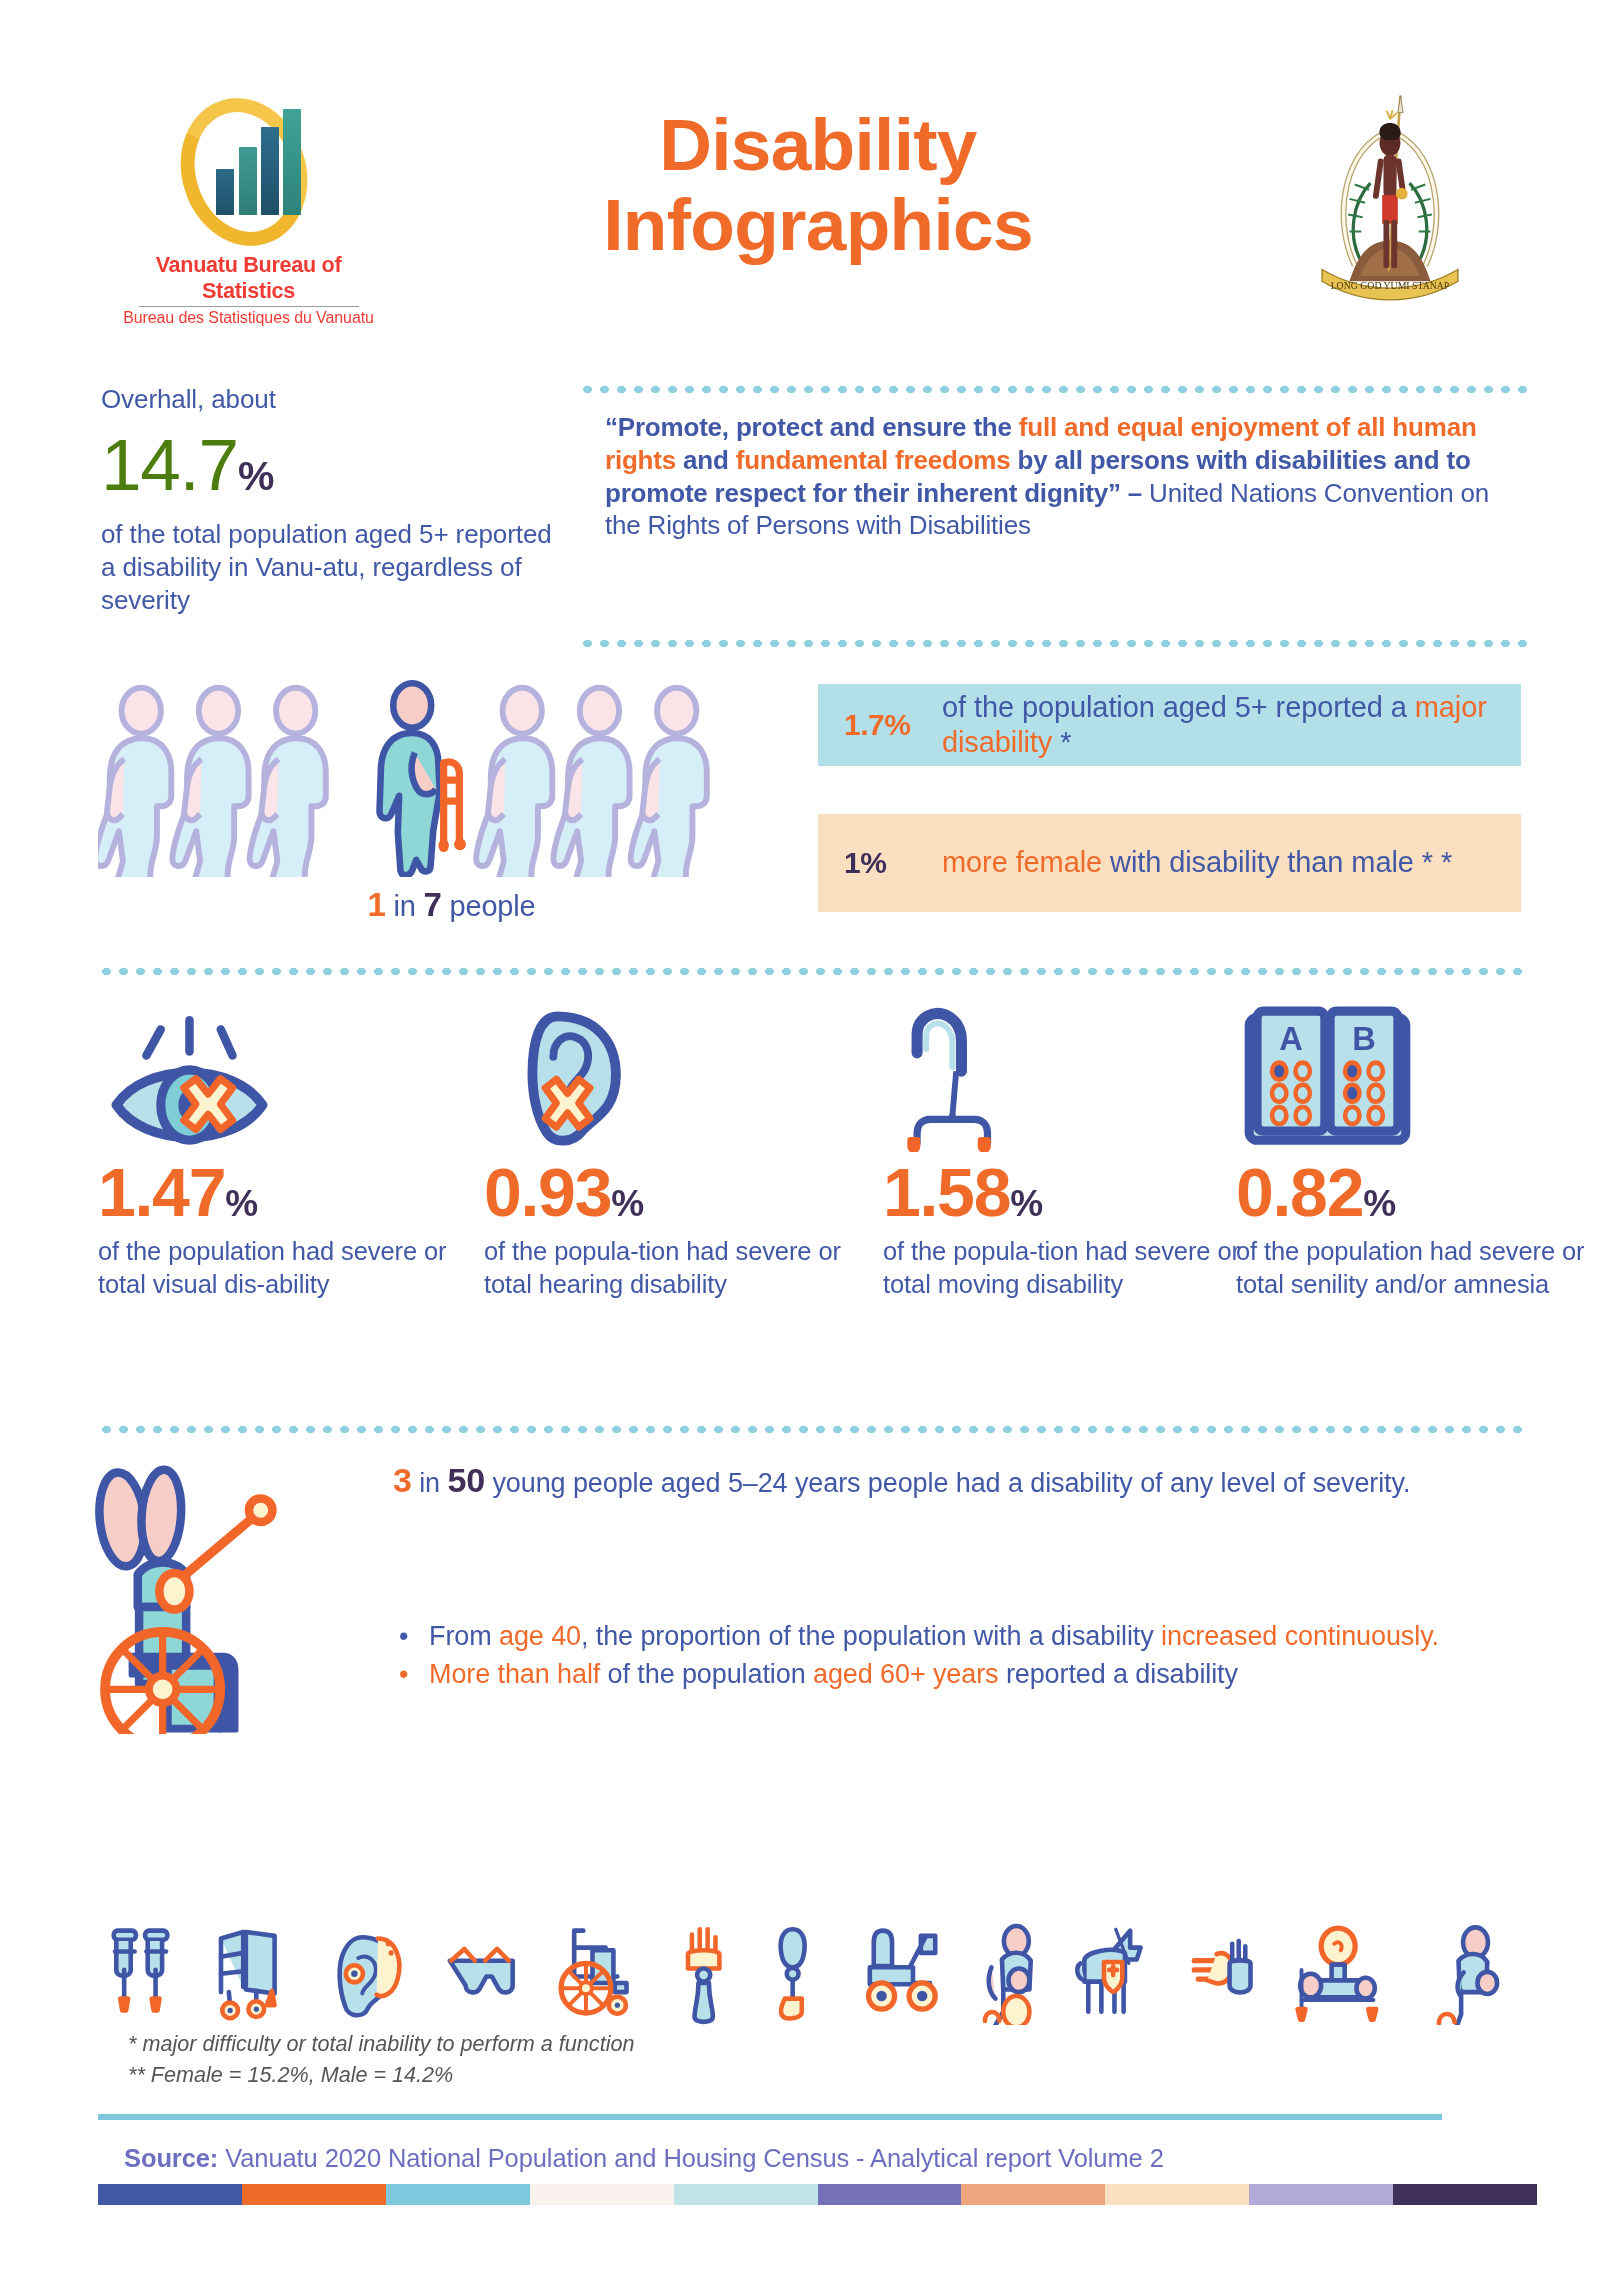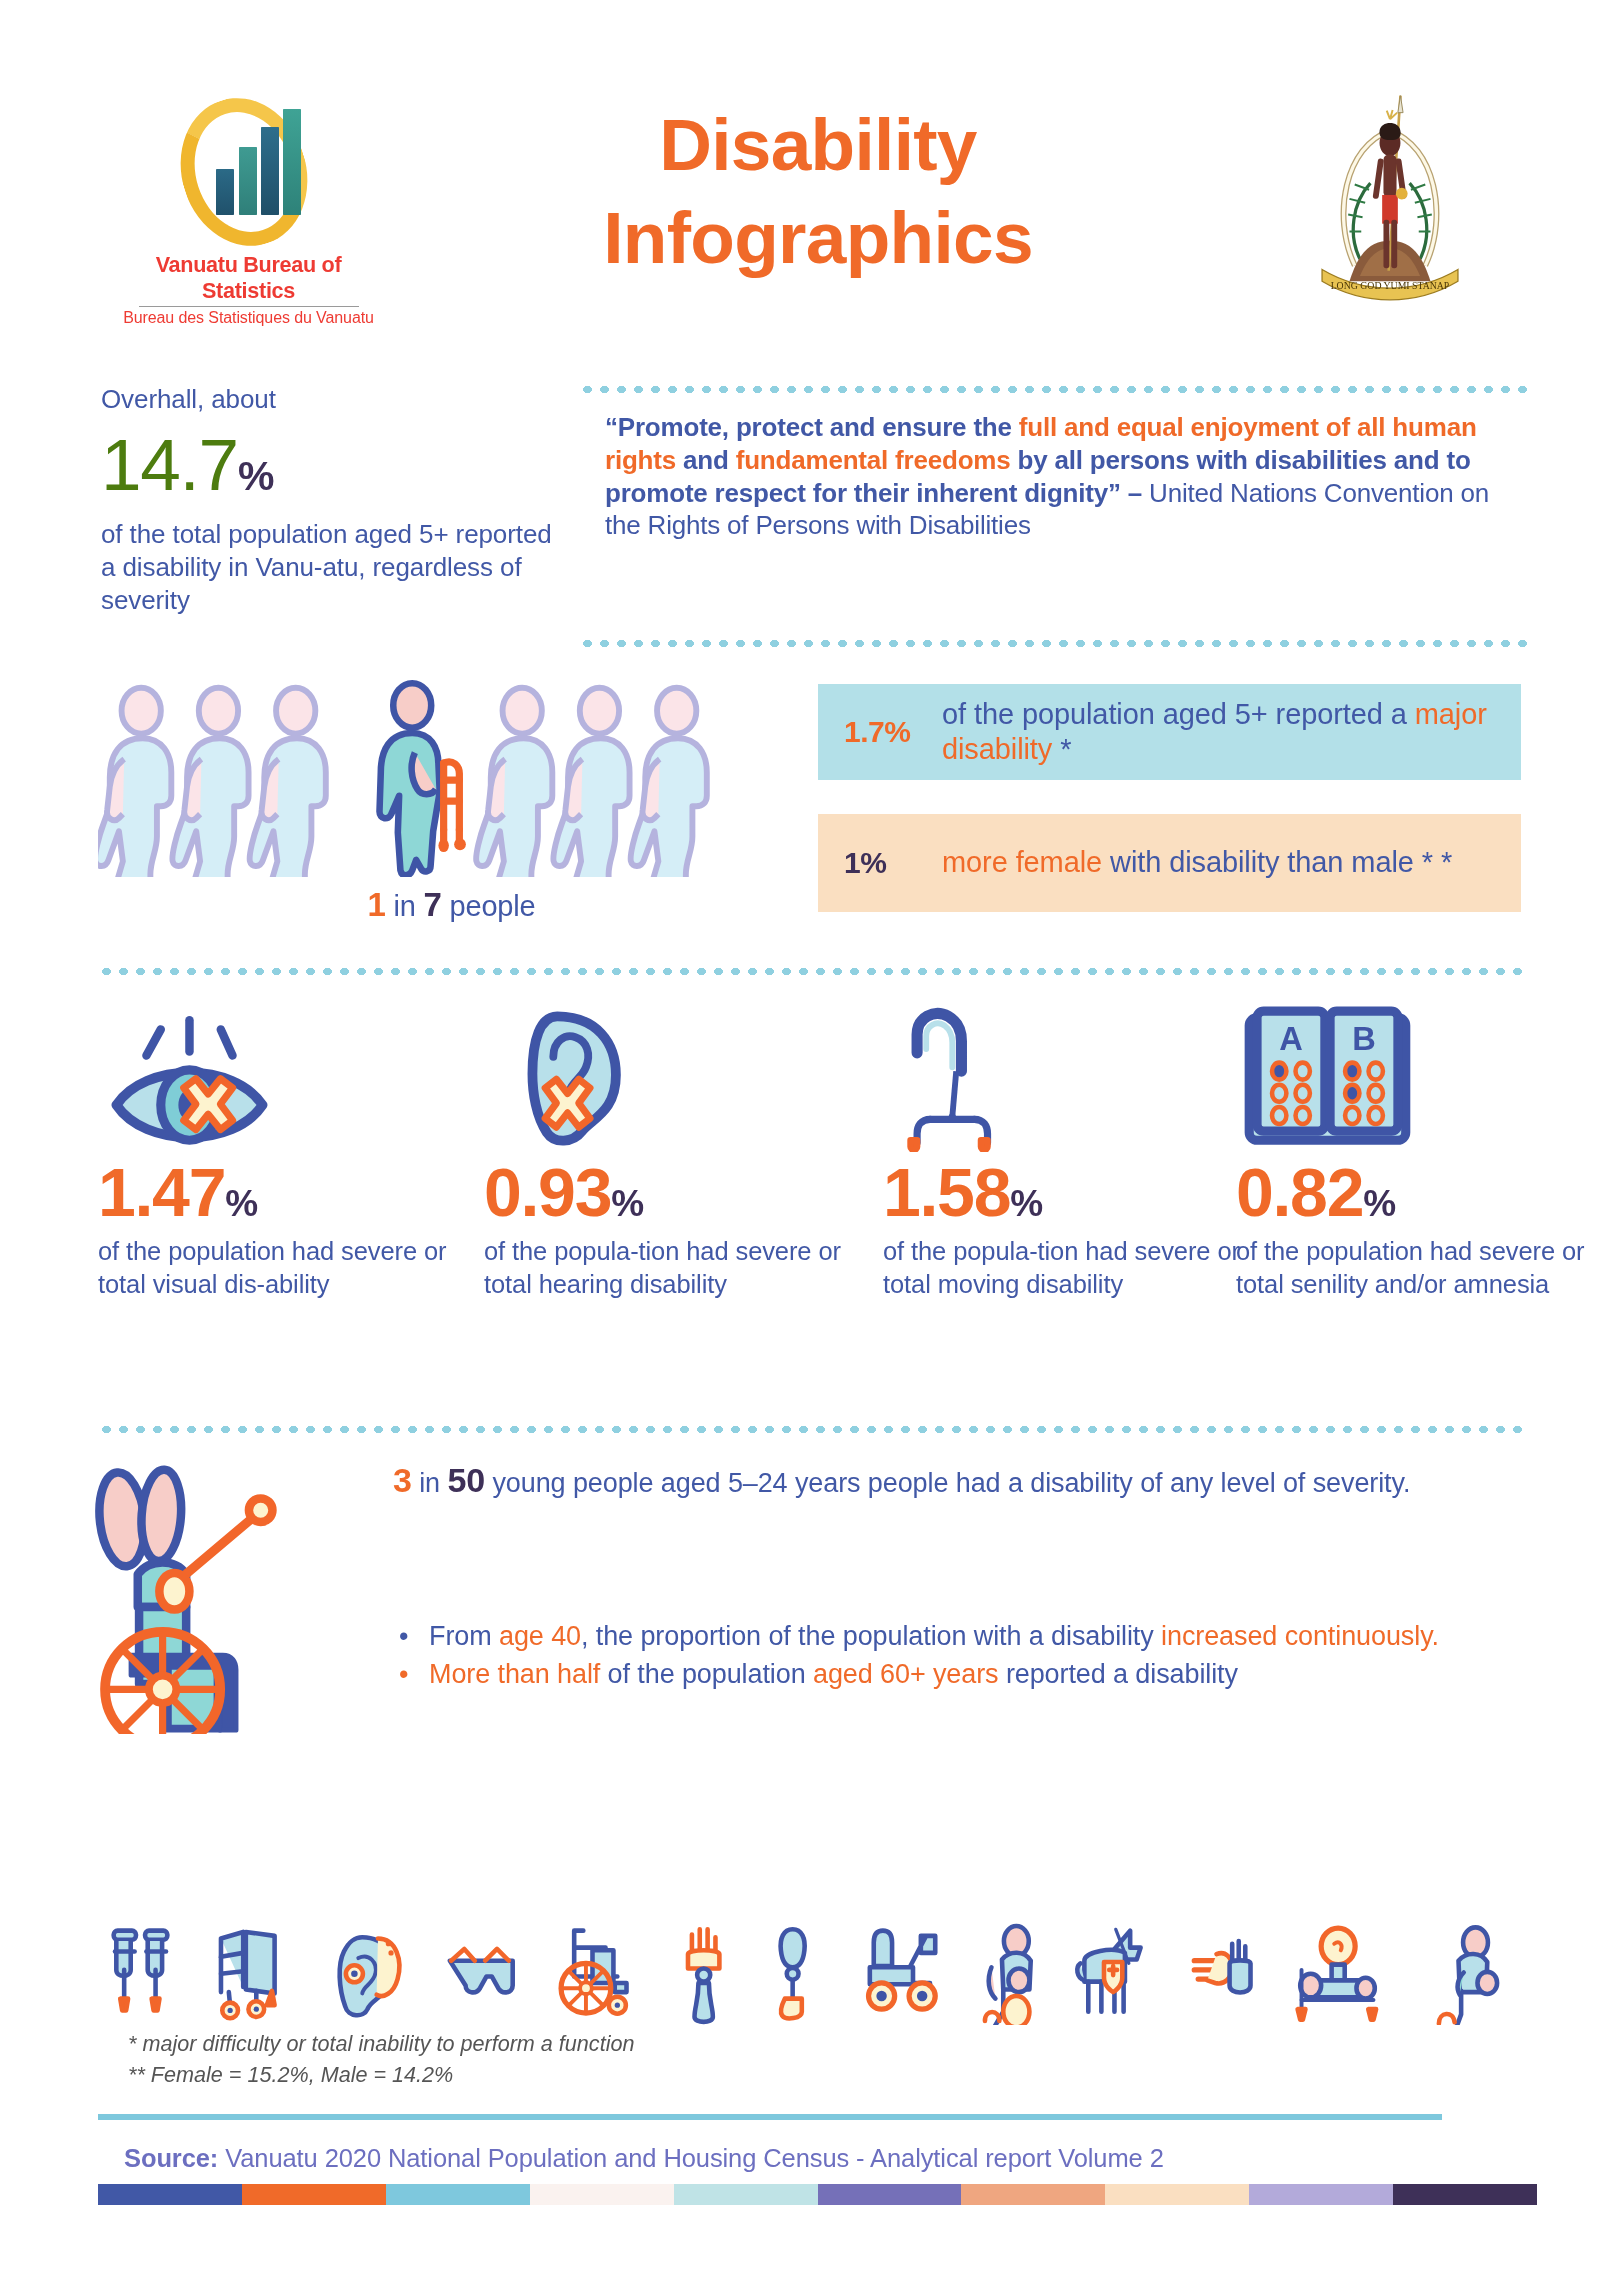--- a/index.html
+++ b/index.html
@@ -31,21 +31,21 @@
   .logo-bar.b4 { left:132px;  height:106px; background:linear-gradient(180deg,#3fa395,#2e8279); }
   .logo-t1 { font-size:21.6px; font-weight:700; color:#ee3b33; letter-spacing:-0.3px; margin-top:2.6px;}
   .logo-rule { width:220px; height:1.3px; background:#9a9a9a; margin:2px auto 2px; }
   .logo-t2 { font-size:16px; font-weight:400; color:#ee3b33; letter-spacing:-0.1px;}
 
   .main-title {
     position:absolute; left:458px; top:108px; width:720px; text-align:center;
     font-size:73px; font-weight:800; line-height:1.0; color:#f06a29;
     letter-spacing:-0.7px;
   }
-  .main-title .l2 { display:block; margin-top:20px; }
+  .main-title .l2 { display:block; margin-top:7px; }
 
   
   .crest { position:absolute; left:1292px; top:85px; width:196px; height:216px; }
 
   
   .dots {
     position:absolute; height:7.2px;
     background-image:radial-gradient(circle, #8fd0e0 0 45%, transparent 46%);
     background-size:17px 7.2px; background-repeat:repeat-x;
   }
@@ -66,21 +66,21 @@
 
   
   .people-row { position:absolute; left:98px; top:674px; width:707px; height:203px; }
   .people-cap { position:absolute; left:98px; top:886px; width:707px; text-align:center;
                 font-size:29px; color:#4158a6; letter-spacing:-0.2px; }
   .people-cap .o { font-weight:800; color:#f06a29; font-size:33px; }
   .people-cap .p { font-weight:800; color:#3e3058; font-size:33px; }
 
   
   .callout { position:absolute; left:818px; display:flex; align-items:center; padding:0 26px; }
-  .callout.cyan   { top:684px; width:703px; height:96px; background:#b3e0e8; }
+  .callout.cyan   { top:684px; width:703px; height:82px; background:#b3e0e8; }
   .callout.peach  { top:814px; width:703px; height:98px; background:#fadfc1; }
   .callout .pct { flex:0 0 auto; width:98px; font-size:30px; font-weight:800; letter-spacing:-0.5px; }
   .callout.cyan  .pct { color:#f06a29; }
   .callout.peach .pct { color:#3e3058; }
   .callout .txt { font-size:29px; color:#4158a6; line-height:1.22; letter-spacing:-0.1px;}
   .callout .txt .o { color:#f06a29; }
 
   
   .quad { position:absolute; top:988px; left:0; width:1622px; height:432px; }
   .qcell { position:absolute; top:0; width:366px; }

